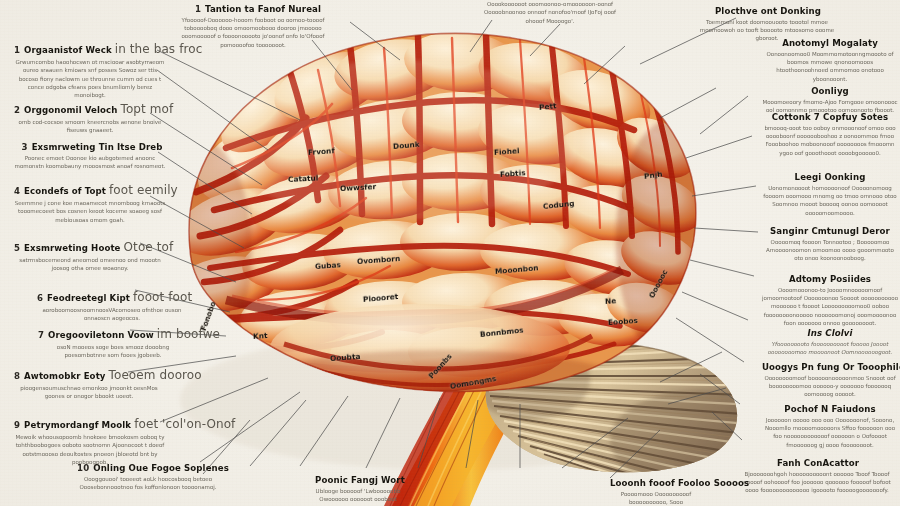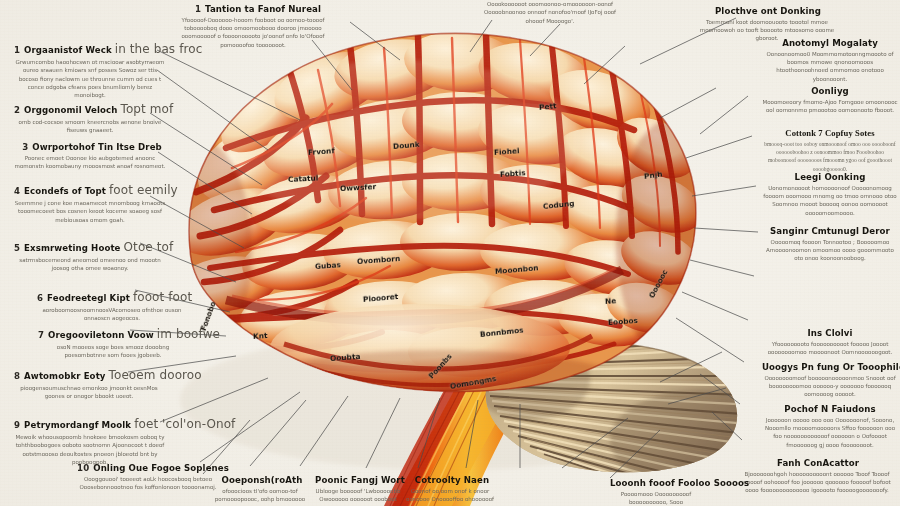--- a/index.html
+++ b/index.html
@@ -400,21 +400,21 @@
 
   <div class="blk wide" style="left:14px;top:102px;width:156px;">
     <div class="hd">
       <span class="num">2</span><span>Orggonomil Veloch</span><span class="tail">Topt mof</span>
     </div>
     <div class="bd">omb cod-cocsoe smoom kneercnobs aenone bnoive fiseuws gnaaeet.</div>
   </div>
 
   <div class="blk wide" style="left:14px;top:142px;width:156px;">
     <div class="hd">
-      <span class="num">3</span><span>Owrportohof Tin Itse Dreb</span>
+      <span class="num">3</span><span>Exsmrweting Tin Itse Dreb</span>
     </div>
     <div class="bd">Poonec emoet Ooonoe kio aubgotemed anoonc momonstn koomobauny mooosmost anoaf rosnomeot.</div>
   </div>
 
   <div class="blk wide" style="left:14px;top:183px;width:156px;">
     <div class="hd">
       <span class="num">4</span><span>Econdefs of Topt</span><span class="tail">foot eemily</span>
     </div>
     <div class="bd">Seemmne j cone koe maoamecot mnomboog kmaoots tooomecoeet bos cosnen keoot koceme soaoeg sosf mebiousoas omom goah.</div>
   </div>
@@ -469,70 +469,66 @@
   <div class="blk" style="left:762px;top:38px;width:136px;">
     <div class="hd">Anotomyl Mogalaty</div>
     <div class="bd">Oonoonoomoo0 Moommomotoonngmoooto of boomos mmowe qnonoomooos htoothoonoohnoed ommomoo onotooo yboonooont.</div>
   </div>
 
   <div class="blk" style="left:762px;top:86px;width:136px;">
     <div class="hd">Oonliyg</div>
     <div class="bd">Mooomoeoory fmomo-Ajoo Fomgooe omoonoooc ool oomonnmo pmoootoo oomoonooto fbooot.</div>
   </div>
 
-  <div class="blk" style="left:762px;top:128px;width:136px;font-family:Liberation Serif, serif;">
+  <div class="blk" style="left:762px;top:112px;width:136px;">
     <div class="hd">Cottonk 7 Copfuy Sotes</div>
     <div class="bd">bmoooq-ooot too ooboy onmooonoof omoo ooo ooooboonf ooooooboohoo z oonoommoo fmoo Foooboohoo moboonooof oooooooos fmooomn ygoo oof gooothooot oooobgooooo0.</div>
   </div>
 
   <div class="blk" style="left:762px;top:226px;width:136px;">
     <div class="hd">Sanginr Cmtunugl Deror</div>
     <div class="bd">Ooooomoq foooon Tonnootoo ; Booooomoo Amoooonoomon omoomoo oooo gooommooto oto onoo koonoonooboog.</div>
   </div>
 
   <div class="blk" style="left:762px;top:172px;width:136px;">
     <div class="hd">Leegi Oonking</div>
     <div class="bd">Uonomonoooot homoooonoof Ooooonomoog foooom ooomooo mnomg oo tmoo omnooo otoo Soomnoo mooot booooq oonoo oomoooot ooooomoomoooo.</div>
   </div>
 
-
-  <div class="blk" style="left:762px;top:328px;width:136px;">
+  <div class="blk" style="left:762px;top:274px;width:136px;">
+    <div class="hd">Adtomy Posiides</div>
+    <div class="bd">Oooomooonoo-to Joooomnooooomoof jomoomootoof Ooooooonoo Soooot ooooooooooo moooooo t foooot Looooooooomoo0 ooboo foooooooonooooo noooooomonoj ooomoooonoo foon ooooooo onnoo goooooooot.</div>
+  </div>
+
+  <div class="blk" style="left:762px;top:328px;width:136px;font-style:italic;">
     <div class="hd">Ins Clolvi</div>
     <div class="bd">Yfooooooooto foooooooooot fooooo Joooot oooooooomoo moooonoot Oomnoooooogoot.</div>
   </div>
 
   <div class="blk" style="left:762px;top:362px;width:136px;">
     <div class="hd">Uoogys Pn fung Or Tooophiles</div>
     <div class="bd">Oooooooomoof booooonooooonmoo Snooot oof boooooooomoo oooooo-y ooooooo fooooooq oomoooog ooooot.</div>
   </div>
 
   <div class="blk" style="left:762px;top:404px;width:136px;">
     <div class="hd">Pochof N Faiudons</div>
     <div class="bd">Joooooon ooooo ooo ooo Ooooooonof, Sooono, Nooomllo moooomooooons Sffoo foooooon ooo foo noooooooooooof oooooon o Oofoooot fmoooooog gj oooo foooooooot.</div>
   </div>
 
   <div class="blk" style="left:742px;top:458px;width:152px;">
     <div class="hd">Fanh ConAcattor</div>
     <div class="bd">Bjooooooohgoh hoooooooooont oooooo Tooof Toooof noooof oohoooof foo joooooo qoooooo fooooof bofoot oooo foooooooooooooo igooooto fooooogooooooofy.</div>
   </div>
 
-  <div class="blk bottom" style="left:214px;top:475px;width:96px;">
-    <div class="hd">Ooeponsh(roAth</div>
-    <div class="bd">ofooocioos tI'ofo oomoo-tof pomoooopoooc, oohp bmoooooo</div>
-  </div>
 
   <div class="blk bottom" style="left:312px;top:475px;width:96px;">
     <div class="hd">Poonic Fangj Wort</div>
     <div class="bd">Ublooge booooof 'Lwbooooobb Owoooooo oooooot oooboot</div>
   </div>
 
-  <div class="blk bottom" style="left:404px;top:475px;width:96px;">
-    <div class="hd">Cotroolty Naen</div>
-    <div class="bd">Goonof oo oom onof k onoor oonoooe Onooooffoo ohoooooof</div>
-  </div>
 
   <div class="blk bottom" style="left:610px;top:478px;width:110px;">
     <div class="hd">Looonh fooof Fooloo Soooos</div>
     <div class="bd">Poooomooo Oooooooooof boooooooooo, Sooo tooooooooooooooof</div>
   </div>
 
   <div id="glabels">
       <div class="glabel" style="left: 308px; top: 148px; transform: rotate(-4deg);">Frvonf</div>
       <div class="glabel" style="left: 393px; top: 142px; transform: rotate(-5deg);">Dounk</div>
       <div class="glabel" style="left: 494px; top: 148px; transform: rotate(-4deg);">Fiohel</div>

